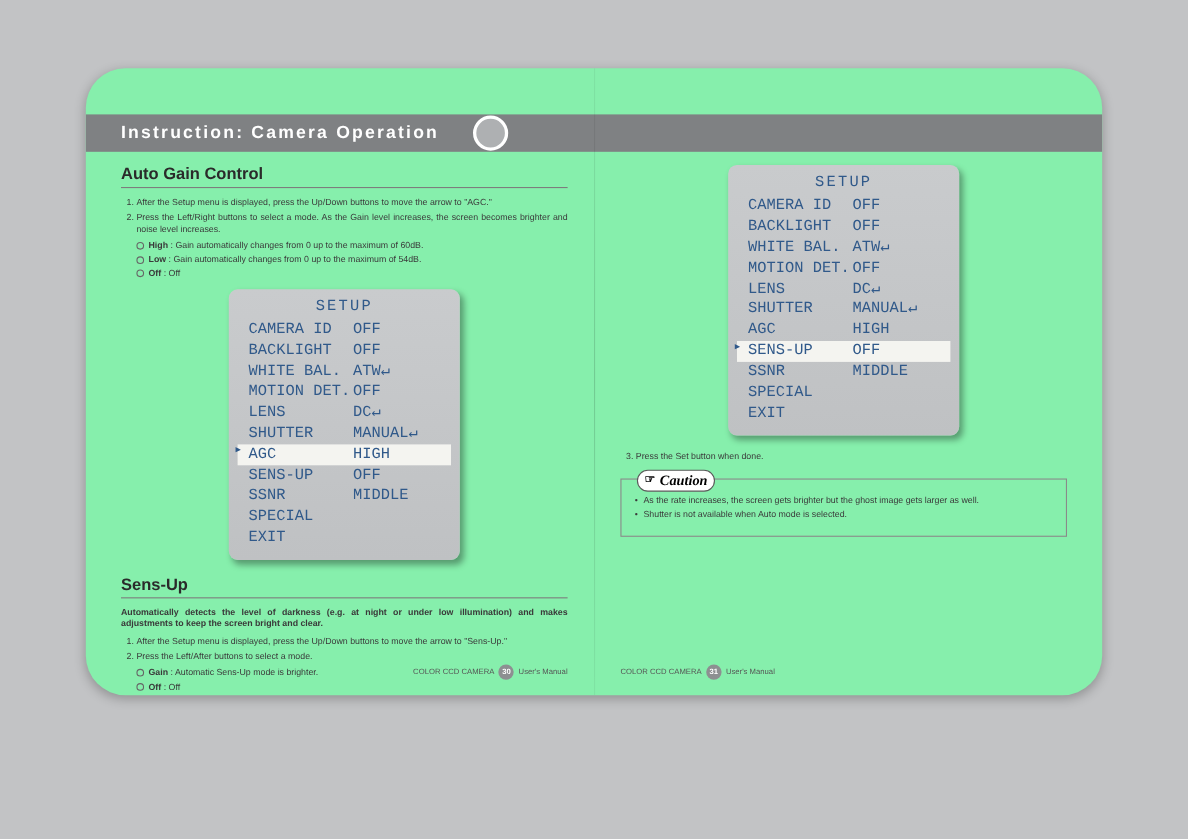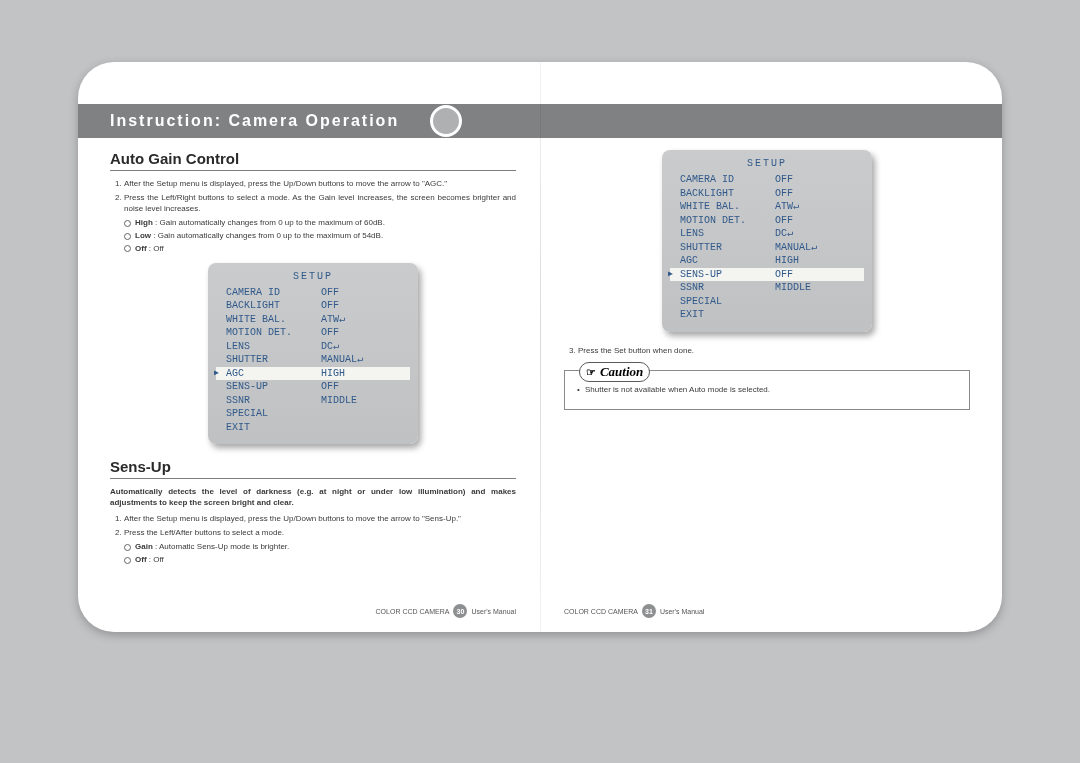--- a/index.html
+++ b/index.html
@@ -10,21 +10,21 @@
     font-family: Arial, Helvetica, sans-serif;
     position: relative;
     overflow: hidden;
   }
   .spread {
     position: absolute;
     left: 78px;
     top: 62px;
     width: 924px;
     height: 570px;
-    background: #ffffff;
+    background: #86efac;
     border-radius: 36px;
     box-shadow: 0 3px 10px rgba(0,0,0,0.25);
     display: flex;
     overflow: hidden;
   }
   .page {
     width: 50%;
     position: relative;
     padding: 0 24px 22px 32px;
   }
@@ -86,21 +86,21 @@
   .sublist b { font-weight: bold; }
 
   .menu-panel {
     width: 210px;
     margin: 8px auto 14px auto;
     background: linear-gradient(#c9cbcd, #bfc1c3);
     border-radius: 8px;
     box-shadow: 3px 4px 6px rgba(0,0,0,0.35);
     padding: 8px 16px 10px 16px;
     font-family: "Courier New", monospace;
-    font-size: 10px;
+    font-size: 14px;
     color: #30598a;
     position: relative;
   }
   .menu-title {
     text-align: center;
     letter-spacing: 2px;
     margin-bottom: 4px;
   }
   .menu-row {
     display: flex;
@@ -322,20 +322,21 @@
       <ol start="3">
         <li>Press the Set button when done.</li>
       </ol>
 
       <div class="caution-box">
         <div class="caution-label">
           <span class="hand">☞</span>
           <span>Caution</span>
         </div>
         <ul>
+          <li>As the rate increases, the screen gets brighter but the ghost image gets larger as well.</li>
           <li>Shutter is not available when Auto mode is selected.</li>
         </ul>
       </div>
     </div>
     <div class="footer">
       <span>COLOR CCD CAMERA</span>
       <span class="num">31</span>
       <span>User's Manual</span>
     </div>
   </div>

